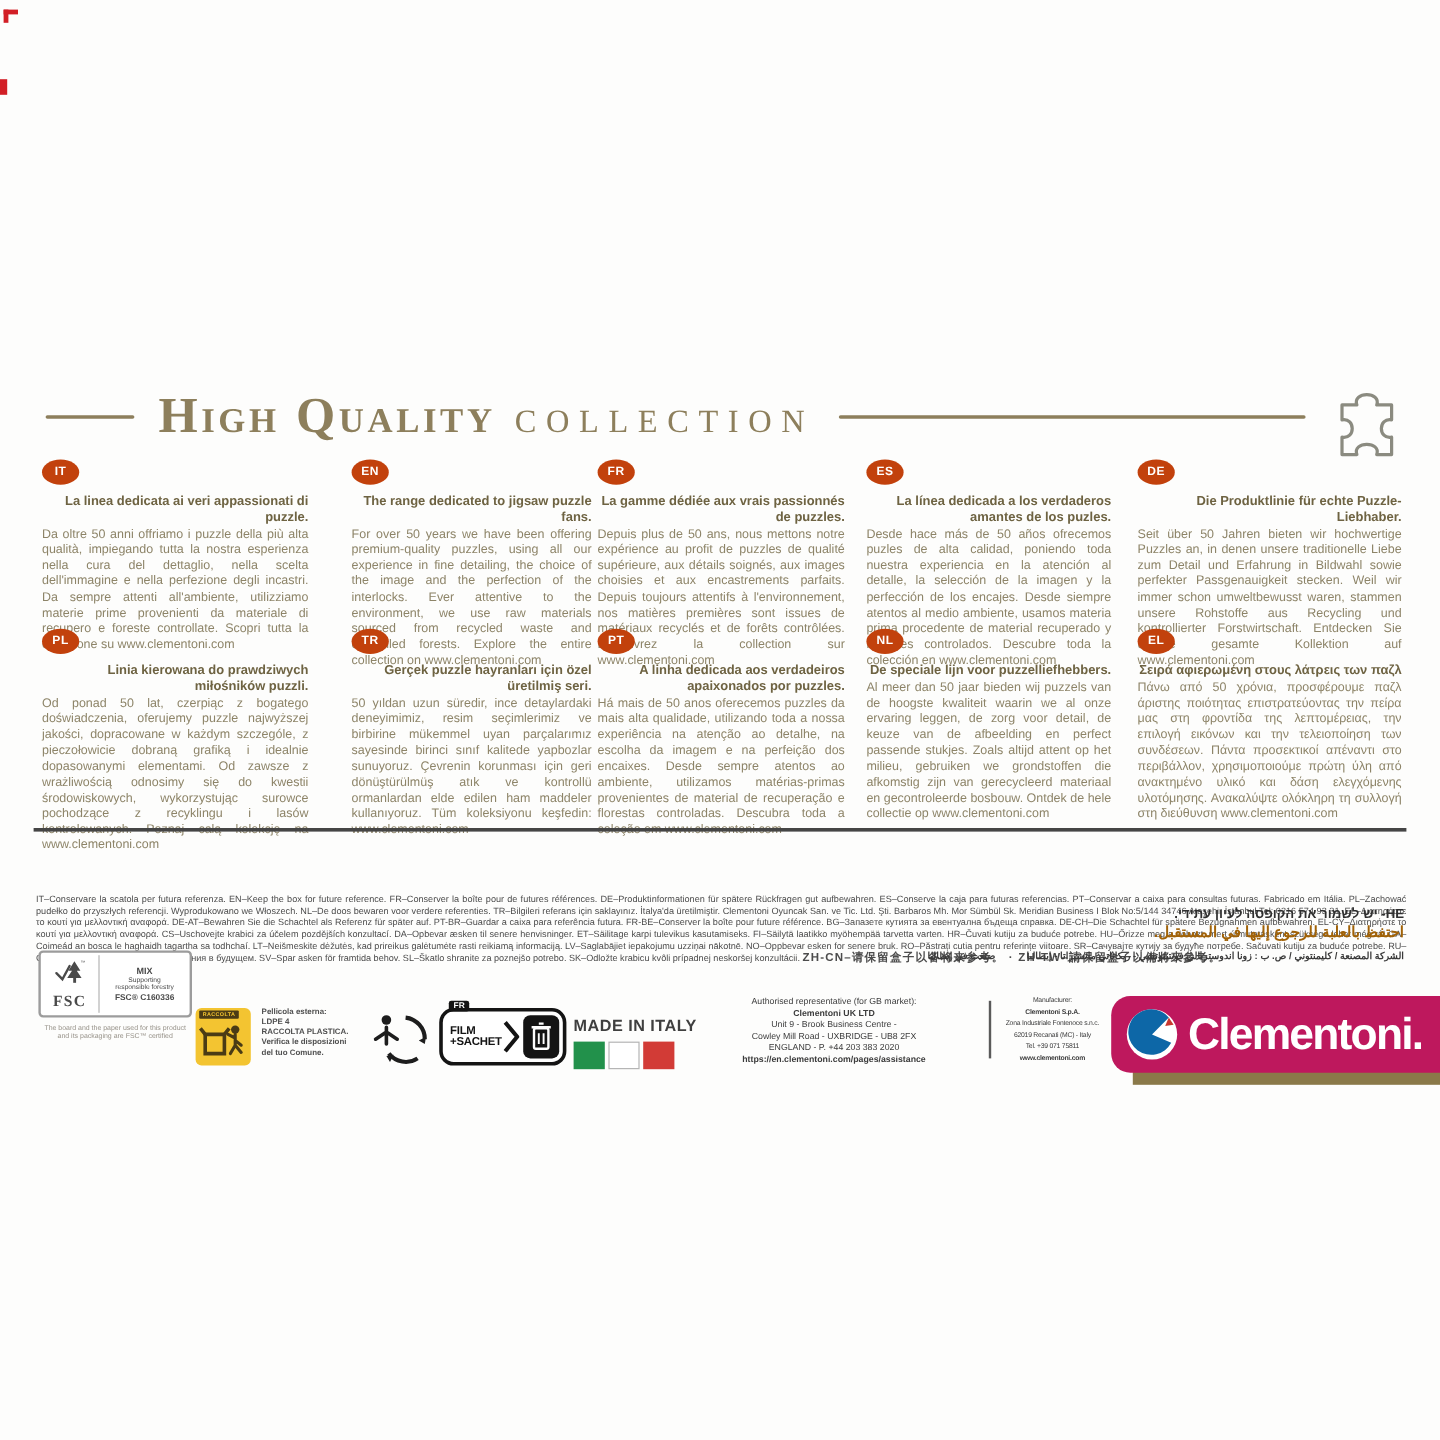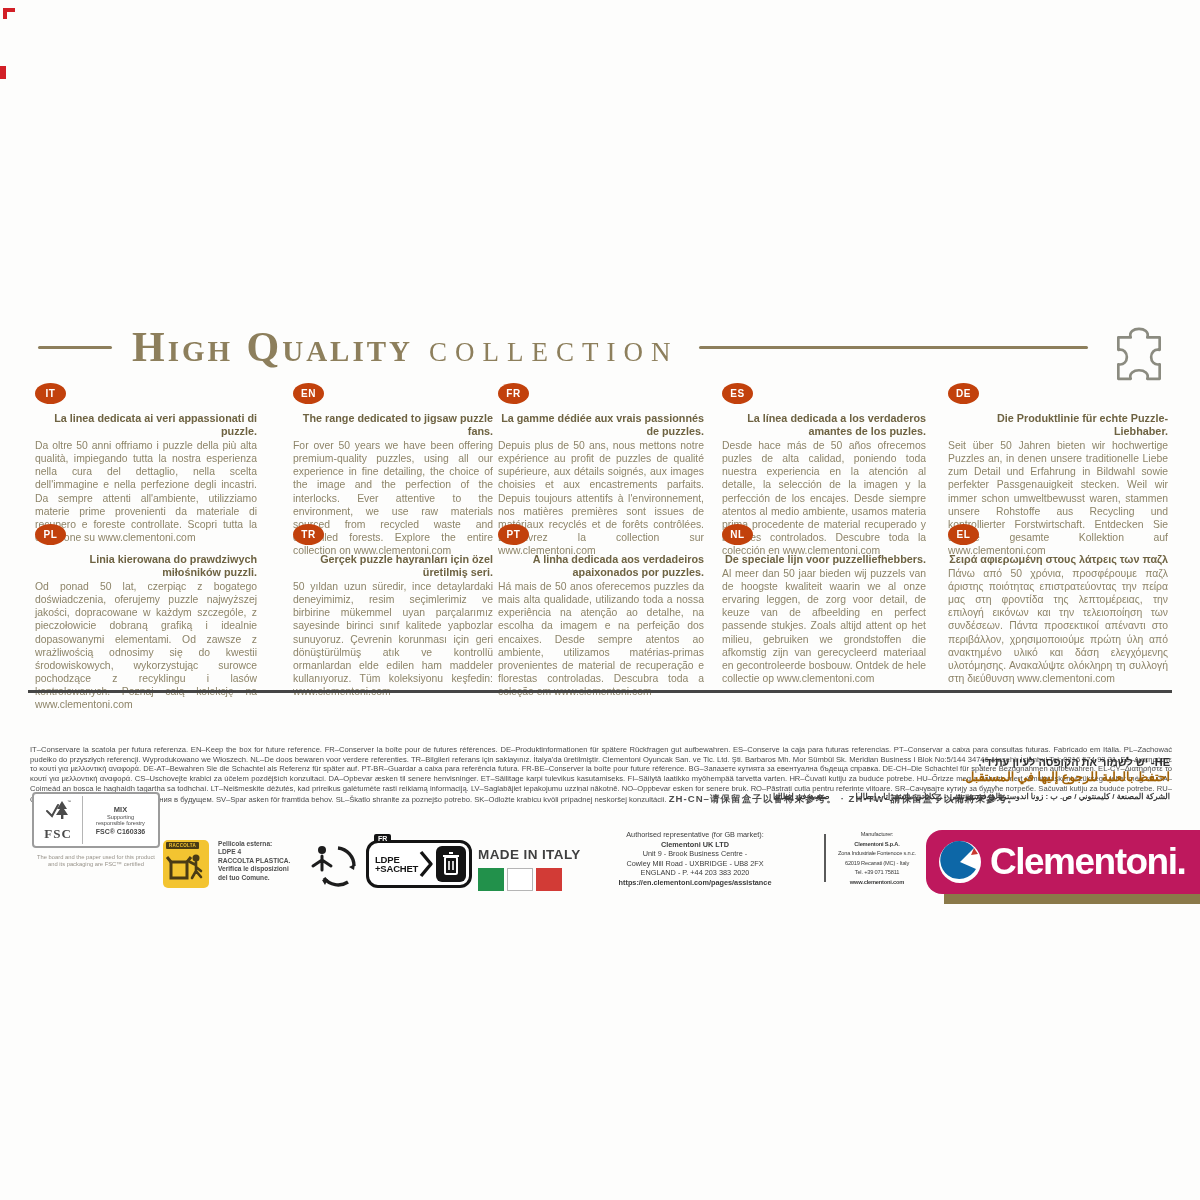--- a/index.html
+++ b/index.html
@@ -219,21 +219,21 @@
     <path d="M14 16 v14 M14 20 l-9 6 M14 20 l9 6" stroke="#1d1d1d" stroke-width="3" fill="none" stroke-linecap="round"></path>
     <path d="M30 8 a18 18 0 0 1 16 18" fill="none" stroke="#1d1d1d" stroke-width="3.4"></path>
     <path d="M46 30 l-5 -3 6 -3 Z" fill="#1d1d1d"></path>
     <path d="M40 42 a18 18 0 0 1 -24 -4" fill="none" stroke="#1d1d1d" stroke-width="3.4"></path>
     <path d="M14 40 l6 -1 -3 6 Z" fill="#1d1d1d"></path>
   </svg>
 
   <div class="fs">
     <span class="fs-tab">FR</span>
     <div class="fs-text">
-      <div>LDPE</div>
+      <div>FILM</div>
       <div>+SACHET</div>
     </div>
     <svg width="16" height="30" viewBox="0 0 16 30">
       <path d="M3 3 l10 12 -10 12" fill="none" stroke="#141414" stroke-width="3.4" stroke-linejoin="round"></path>
     </svg>
     <div class="fs-bin">
       <svg width="20" height="26" viewBox="0 0 20 26">
         <rect x="4" y="6" width="12" height="17" rx="1.5" fill="none" stroke="#fff" stroke-width="2"></rect>
         <line x1="2" y1="5" x2="18" y2="5" stroke="#fff" stroke-width="2"></line>
         <line x1="8" y1="2" x2="12" y2="2" stroke="#fff" stroke-width="2"></line>

